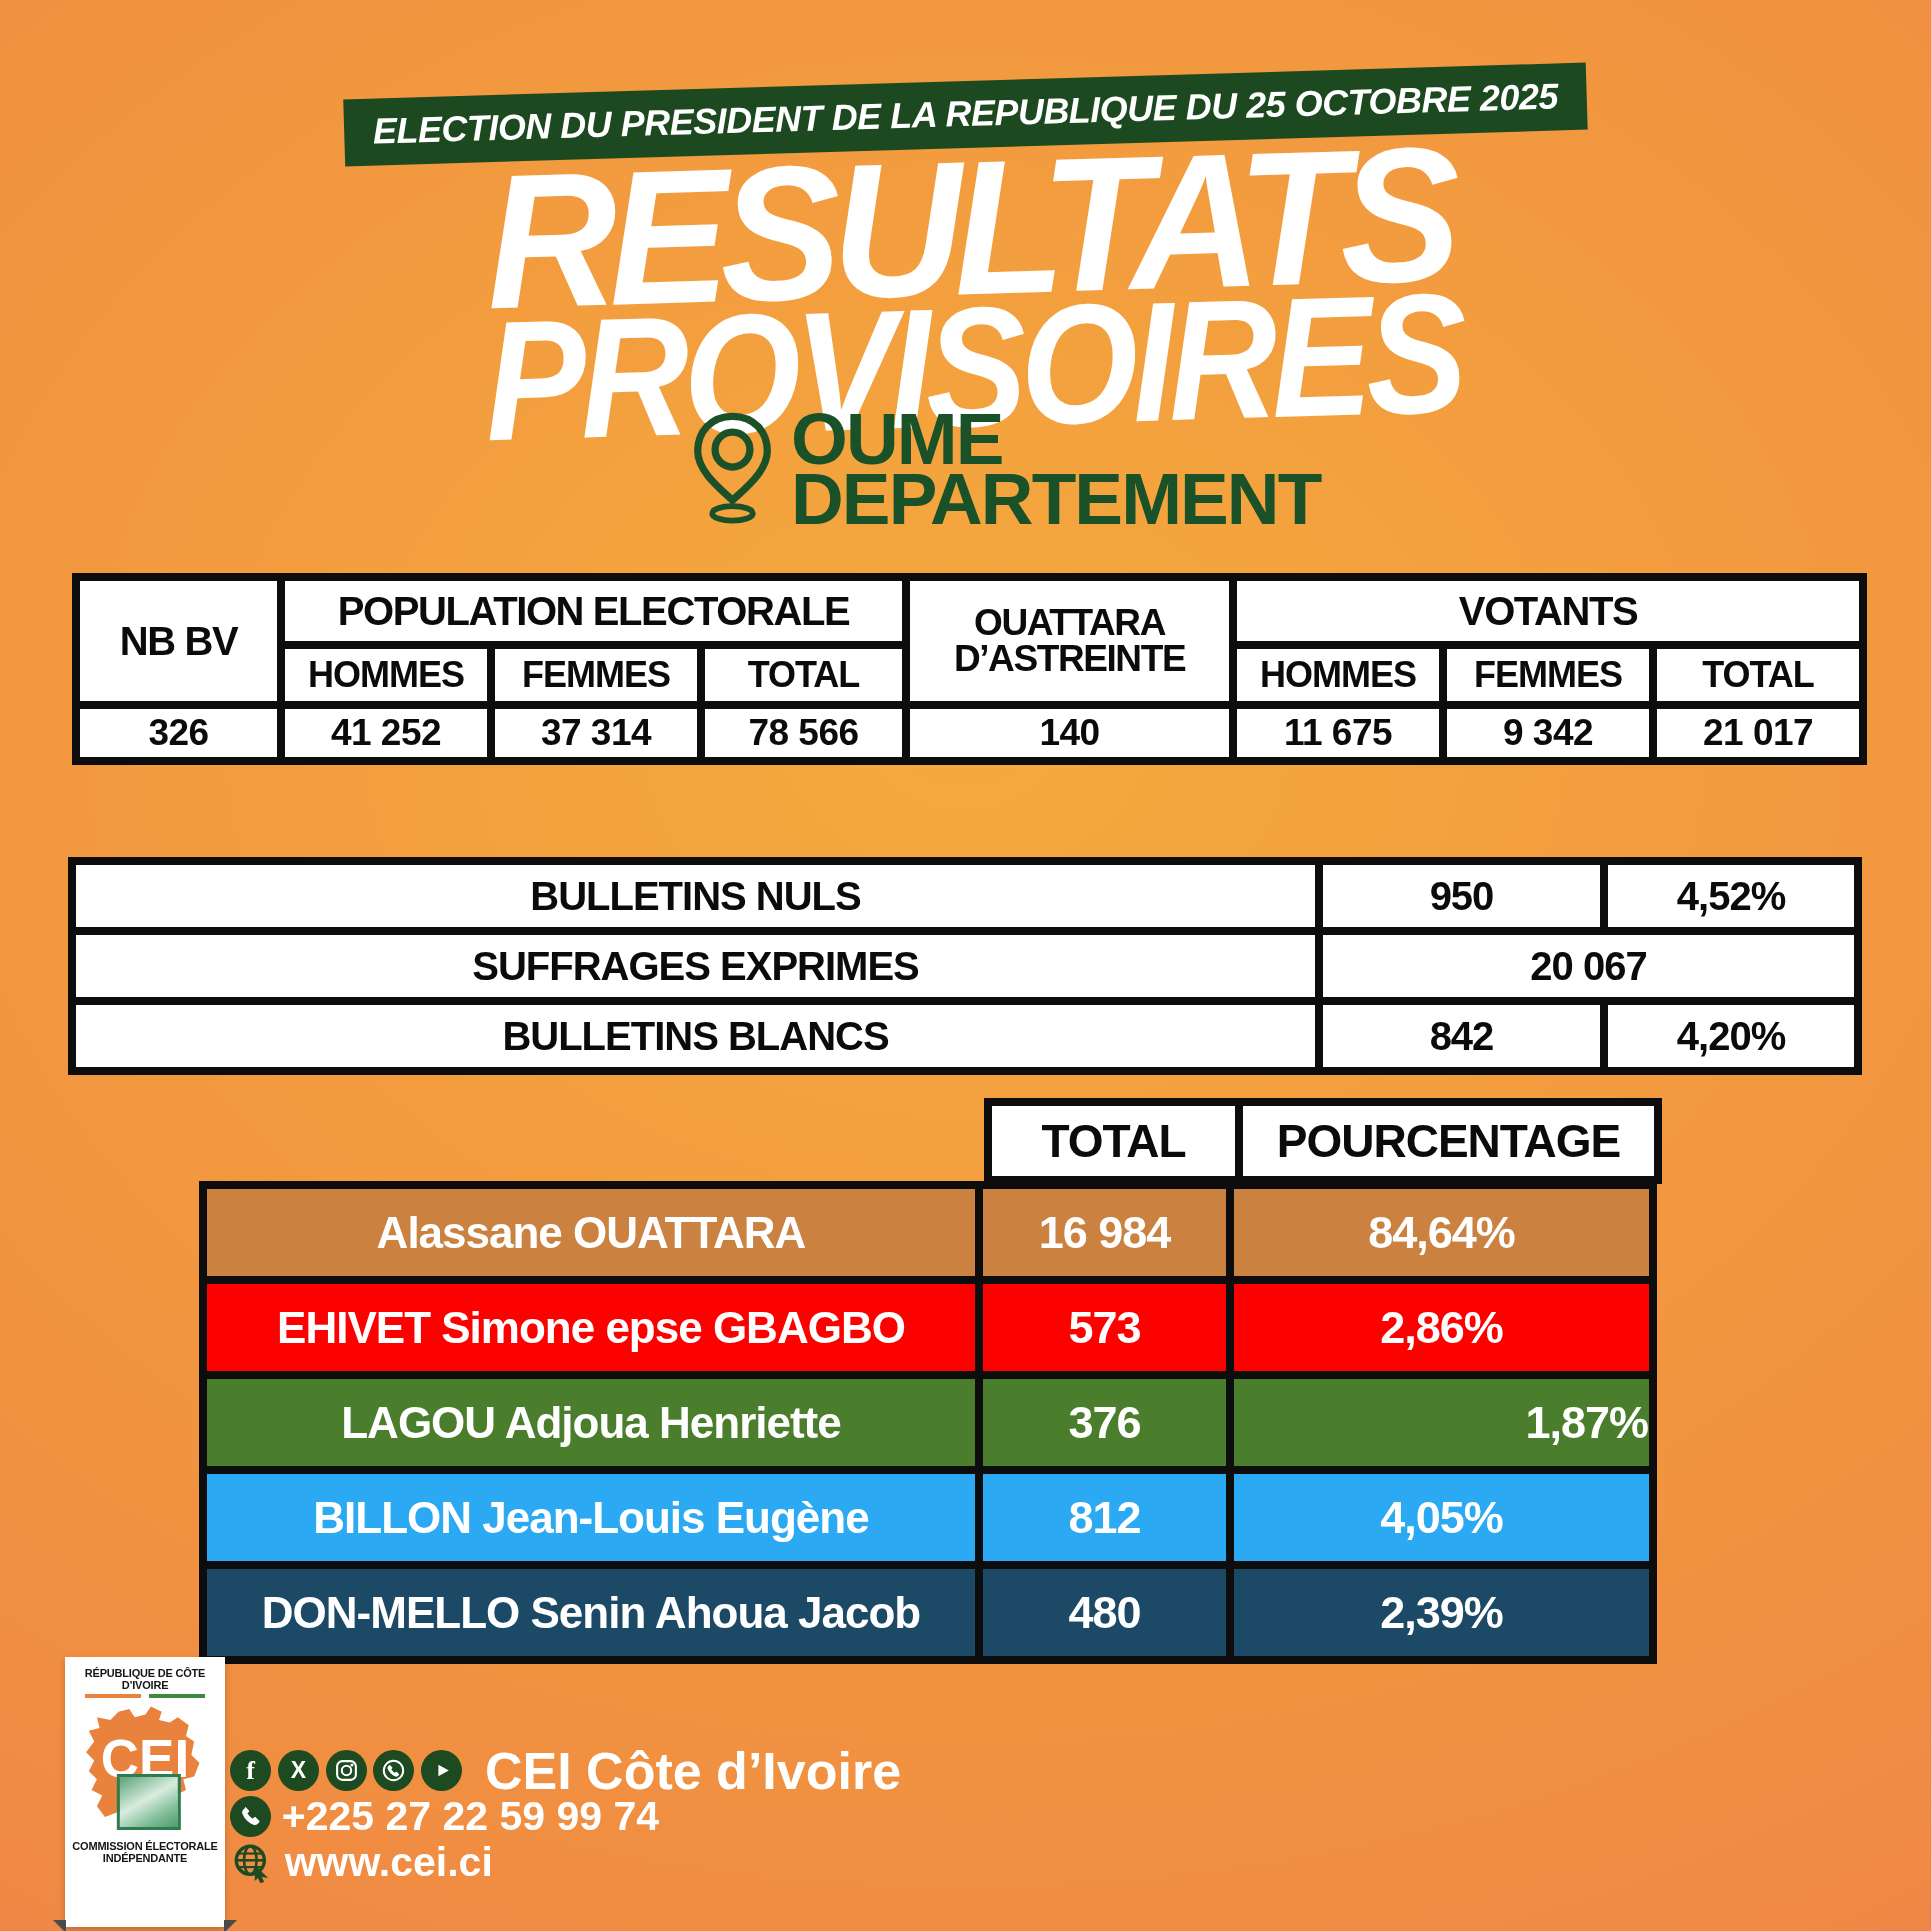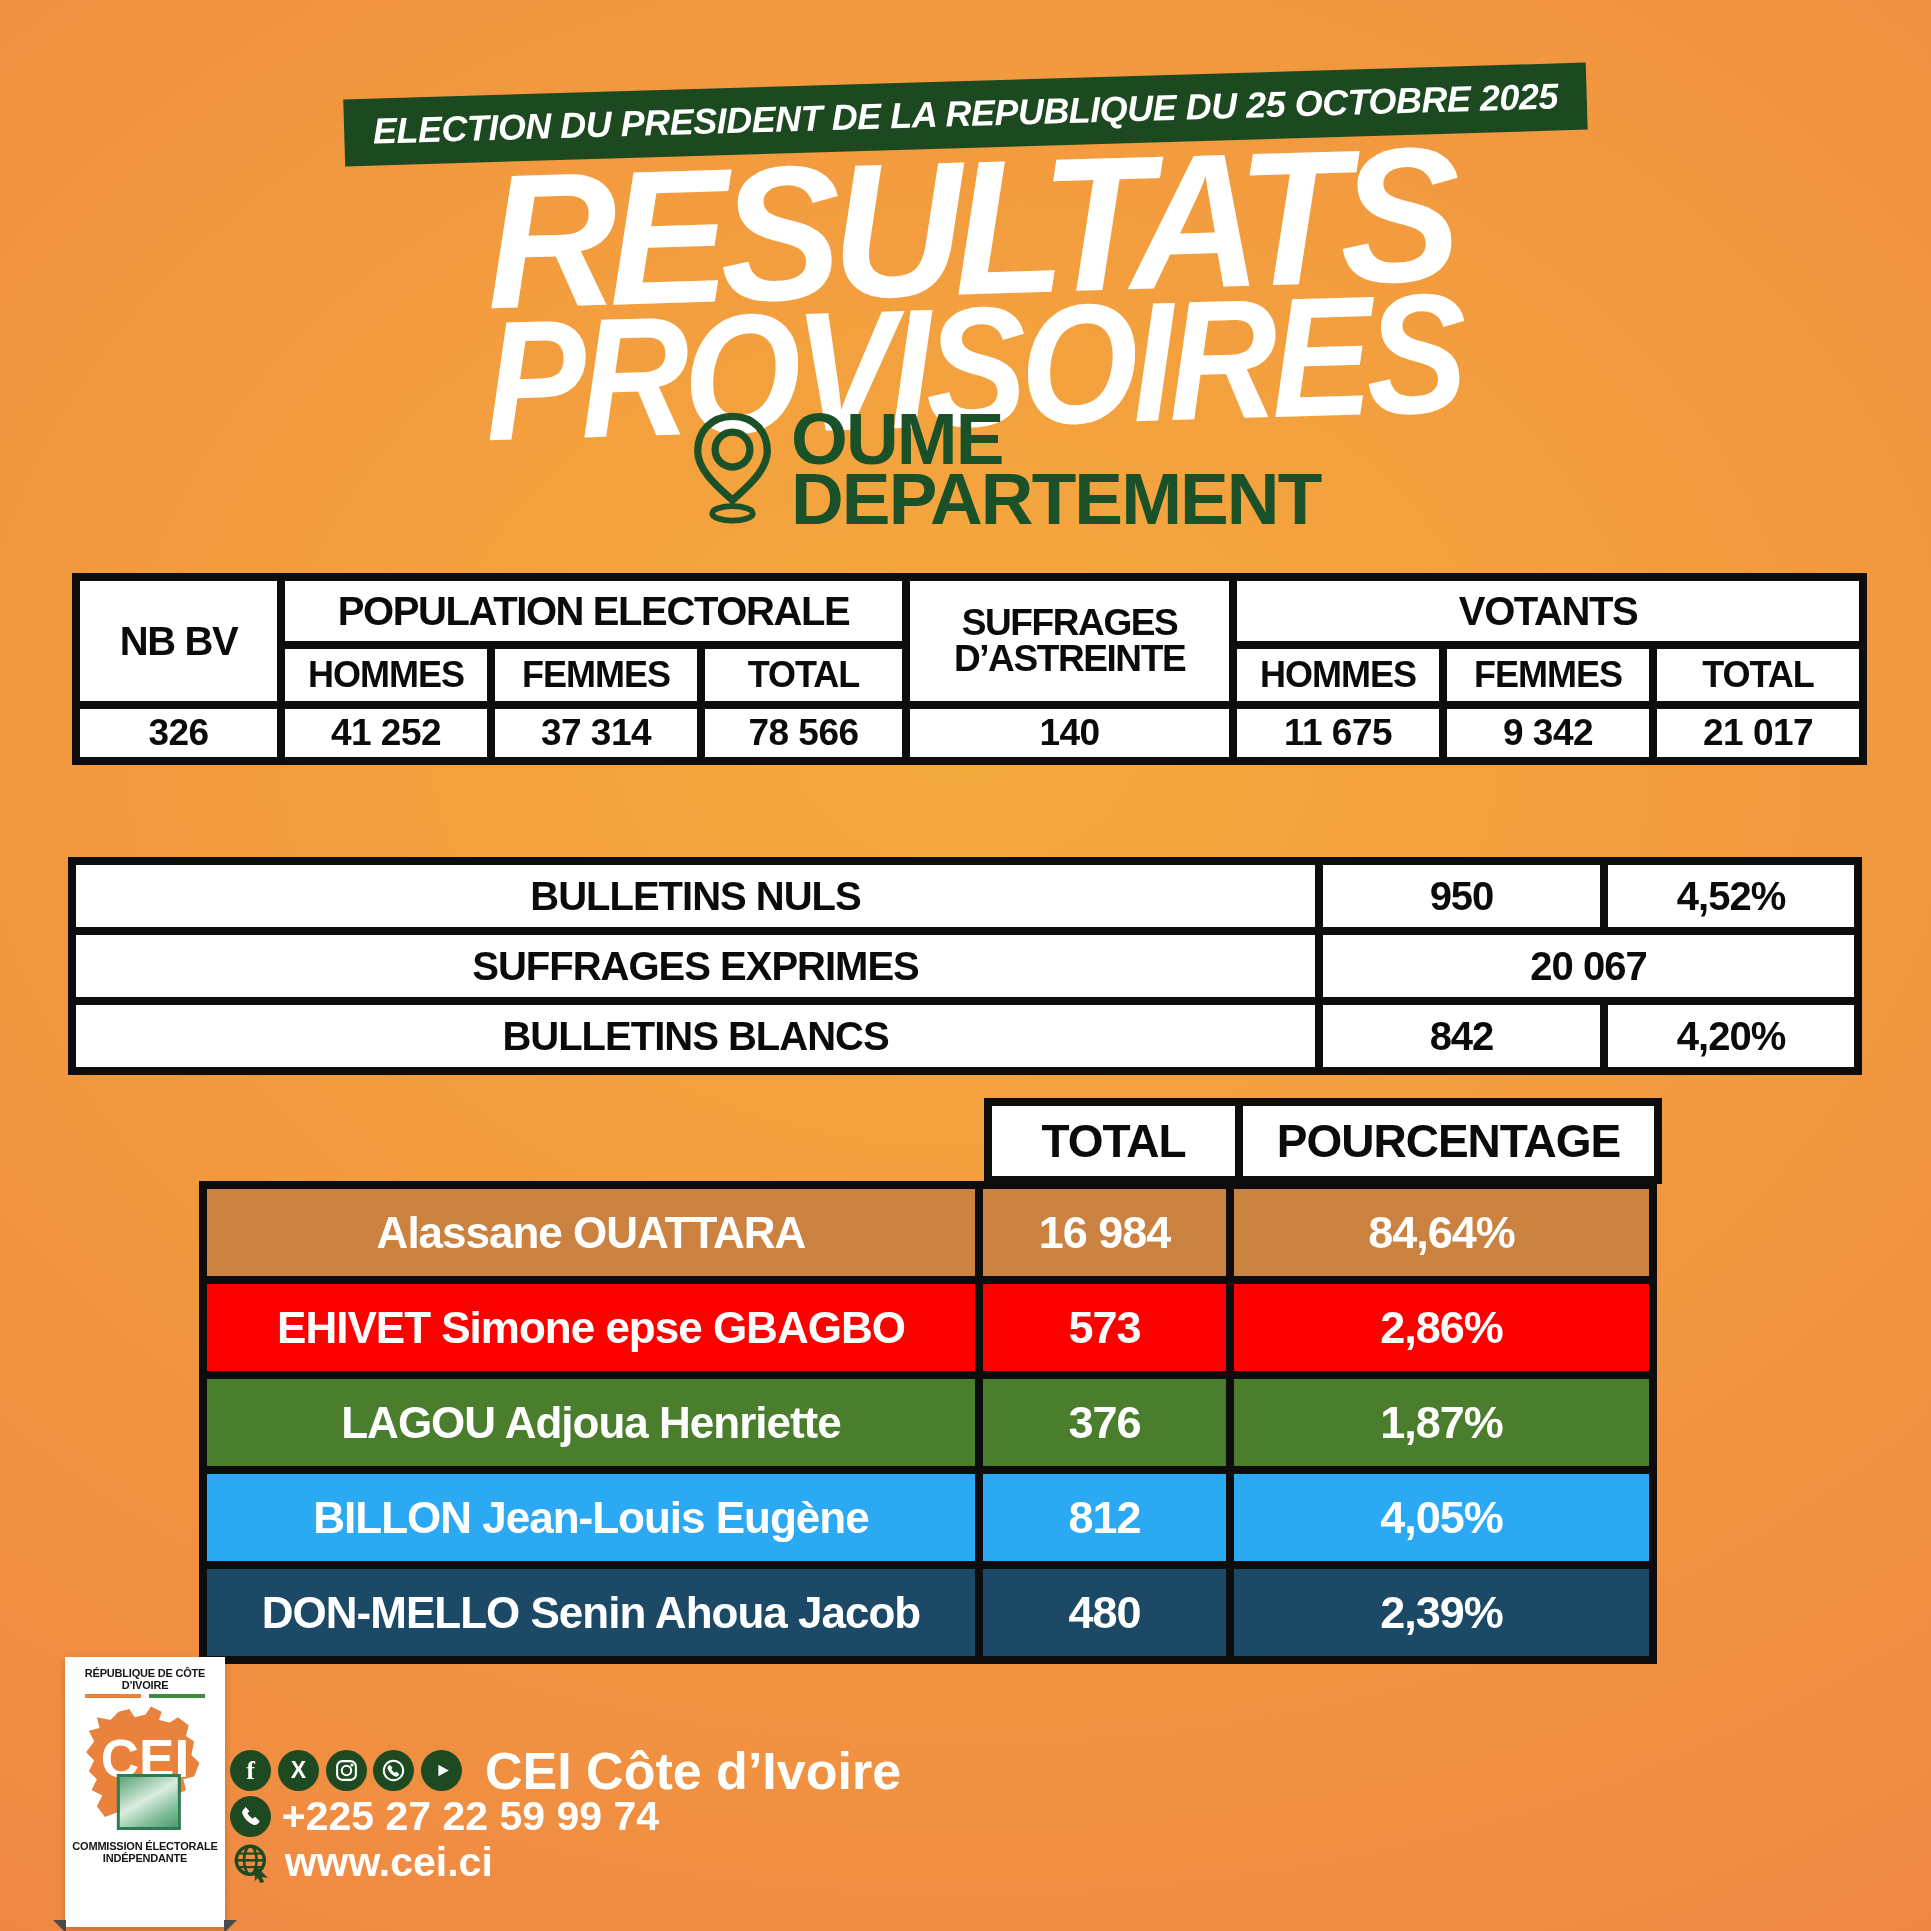--- a/index.html
+++ b/index.html
@@ -105,21 +105,21 @@
       <col style="width:327px">
         <col style="width:210px">
         <col style="width:210px">
         <col style="width:210px">
     </colgroup>
     <tbody>
         <tr>
       <td rowspan="2" class="gh">NB BV</td>
       <td colspan="3" class="gh">POPULATION ELECTORALE</td>
       <td rowspan="2" class="two">
-        <span>SUFFRAGES</span>
+        <span>OUATTARA</span>
         <span>D’ASTREINTE</span>
       </td>
       <td colspan="3" class="gh">VOTANTS</td>
     </tr>
     <tr>
       <td class="sh">HOMMES</td>
       <td class="sh">FEMMES</td>
       <td class="sh">TOTAL</td>
       <td class="sh">HOMMES</td>
       <td class="sh">FEMMES</td>
@@ -189,21 +189,21 @@
       <td style="background-color: rgb(203, 129, 64);">84,64%</td>
     </tr>
     <tr>
       <td class="nm" style="background-color: rgb(251, 2, 0);">EHIVET Simone epse GBAGBO</td>
       <td style="background-color: rgb(251, 2, 0);">573</td>
       <td style="background-color: rgb(251, 2, 0);">2,86%</td>
     </tr>
     <tr>
       <td class="nm" style="background-color: rgb(74, 125, 44);">LAGOU Adjoua Henriette</td>
       <td style="background-color: rgb(74, 125, 44);">376</td>
-      <td style="background-color: rgb(74, 125, 44);">1,87%</td>
+      <td style="background-color: rgb(74, 125, 44); text-align: right;">1,87%</td>
     </tr>
     <tr>
       <td class="nm" style="background-color: rgb(43, 169, 242);">BILLON Jean-Louis Eugène</td>
       <td style="background-color: rgb(43, 169, 242);">812</td>
       <td style="background-color: rgb(43, 169, 242);">4,05%</td>
     </tr>
     <tr>
       <td class="nm" style="background-color: rgb(28, 74, 102);">DON-MELLO Senin Ahoua Jacob</td>
       <td style="background-color: rgb(28, 74, 102);">480</td>
       <td style="background-color: rgb(28, 74, 102);">2,39%</td>

